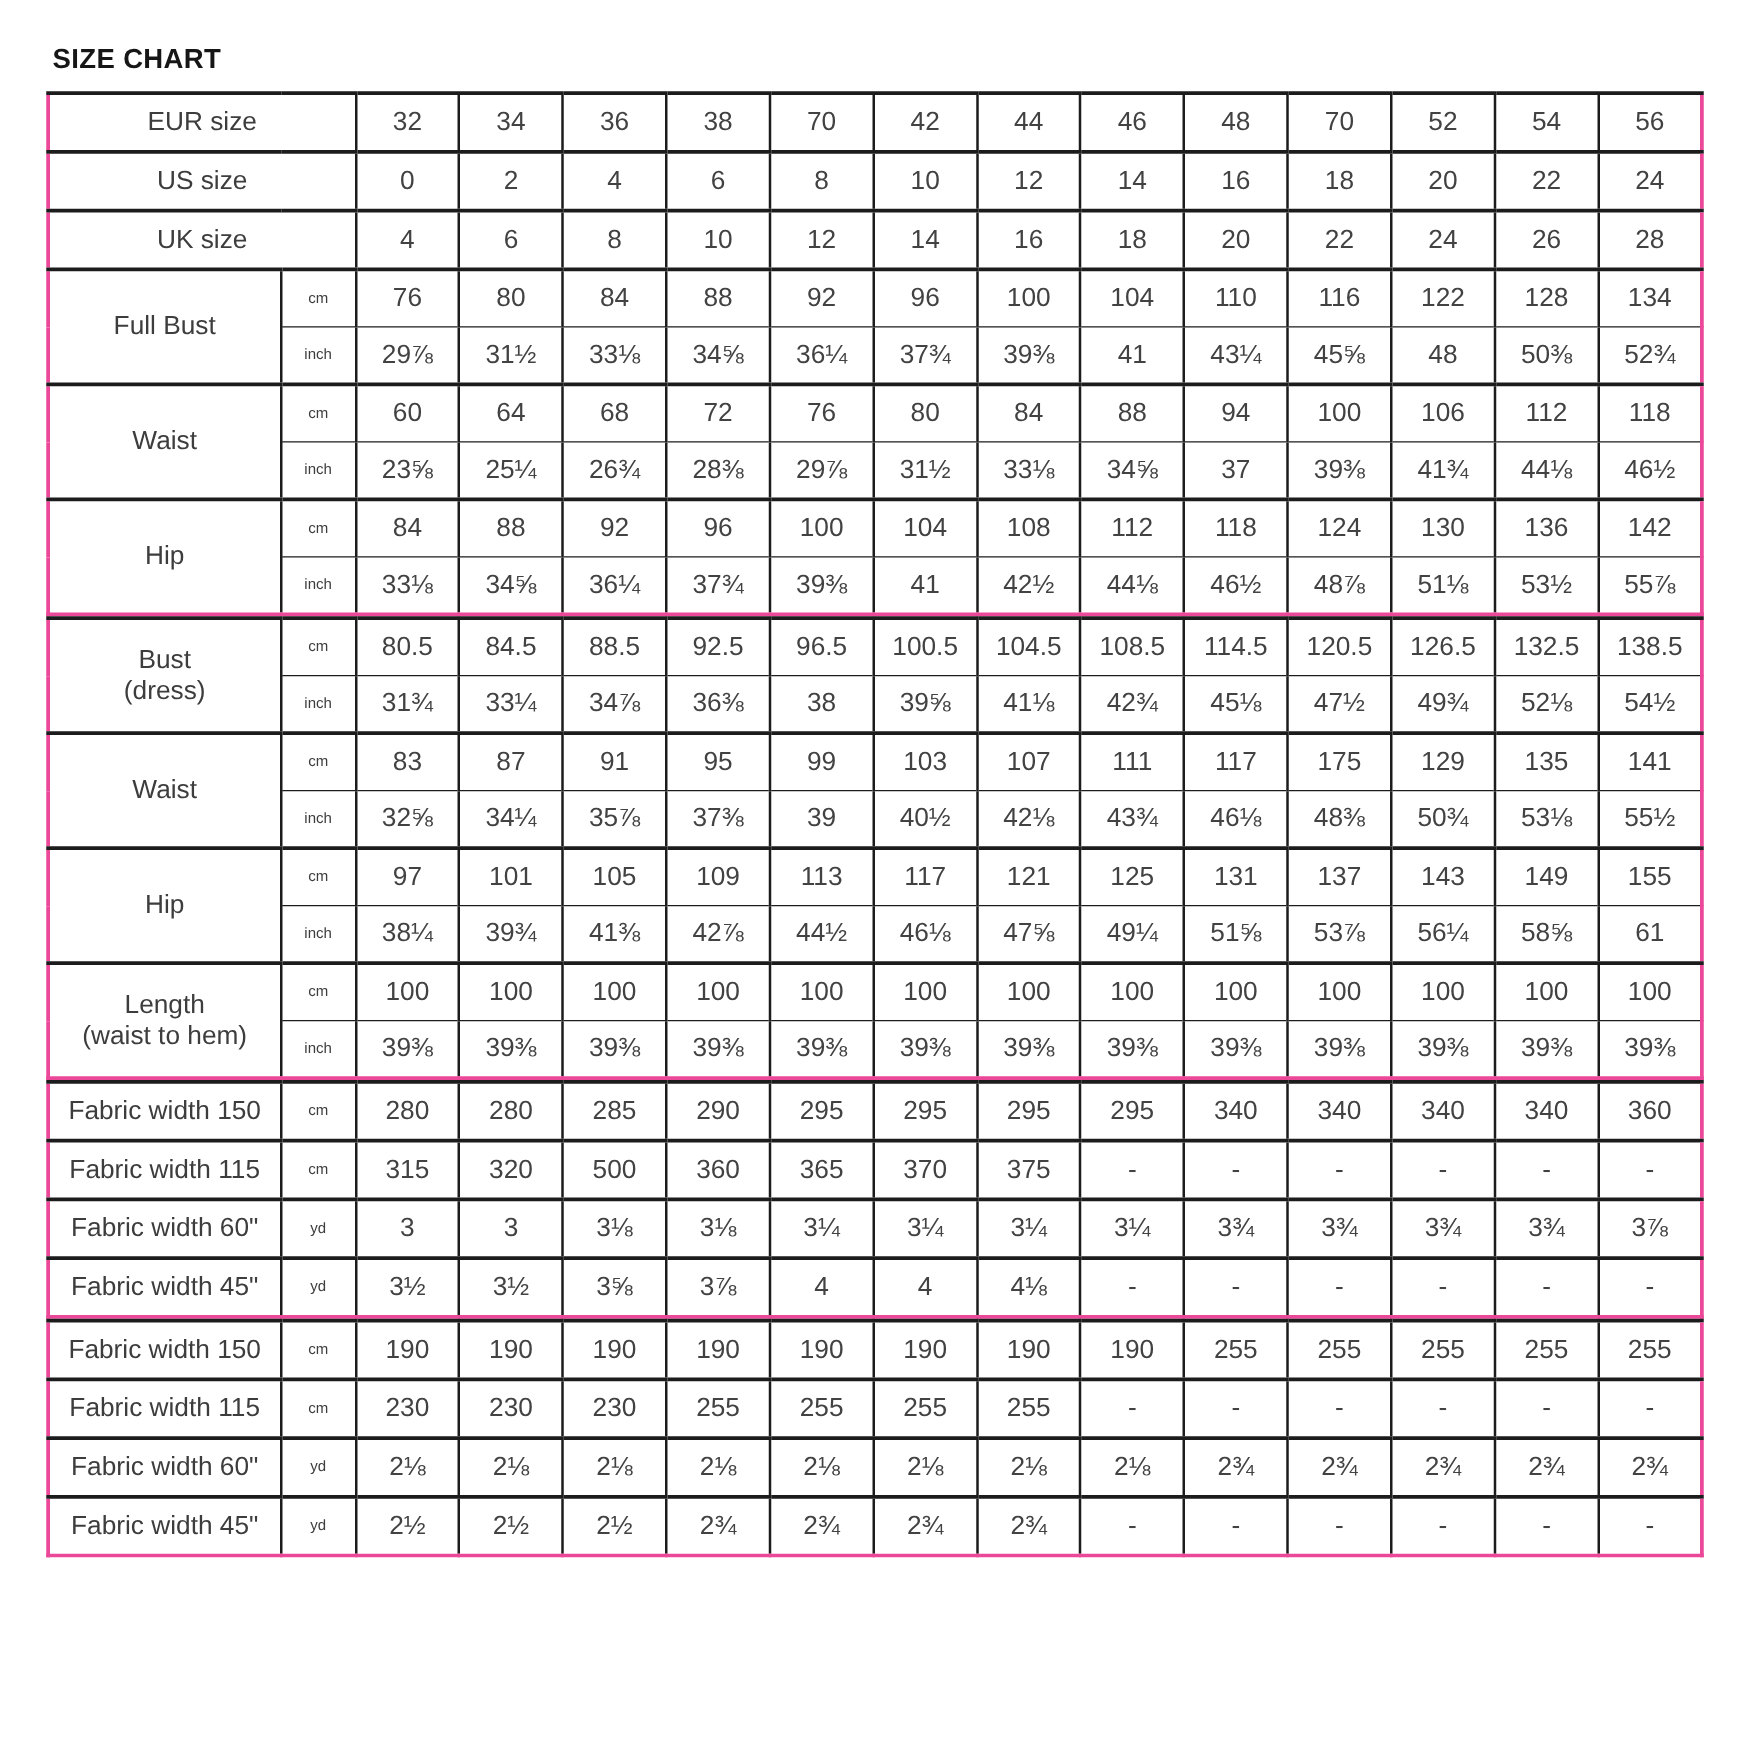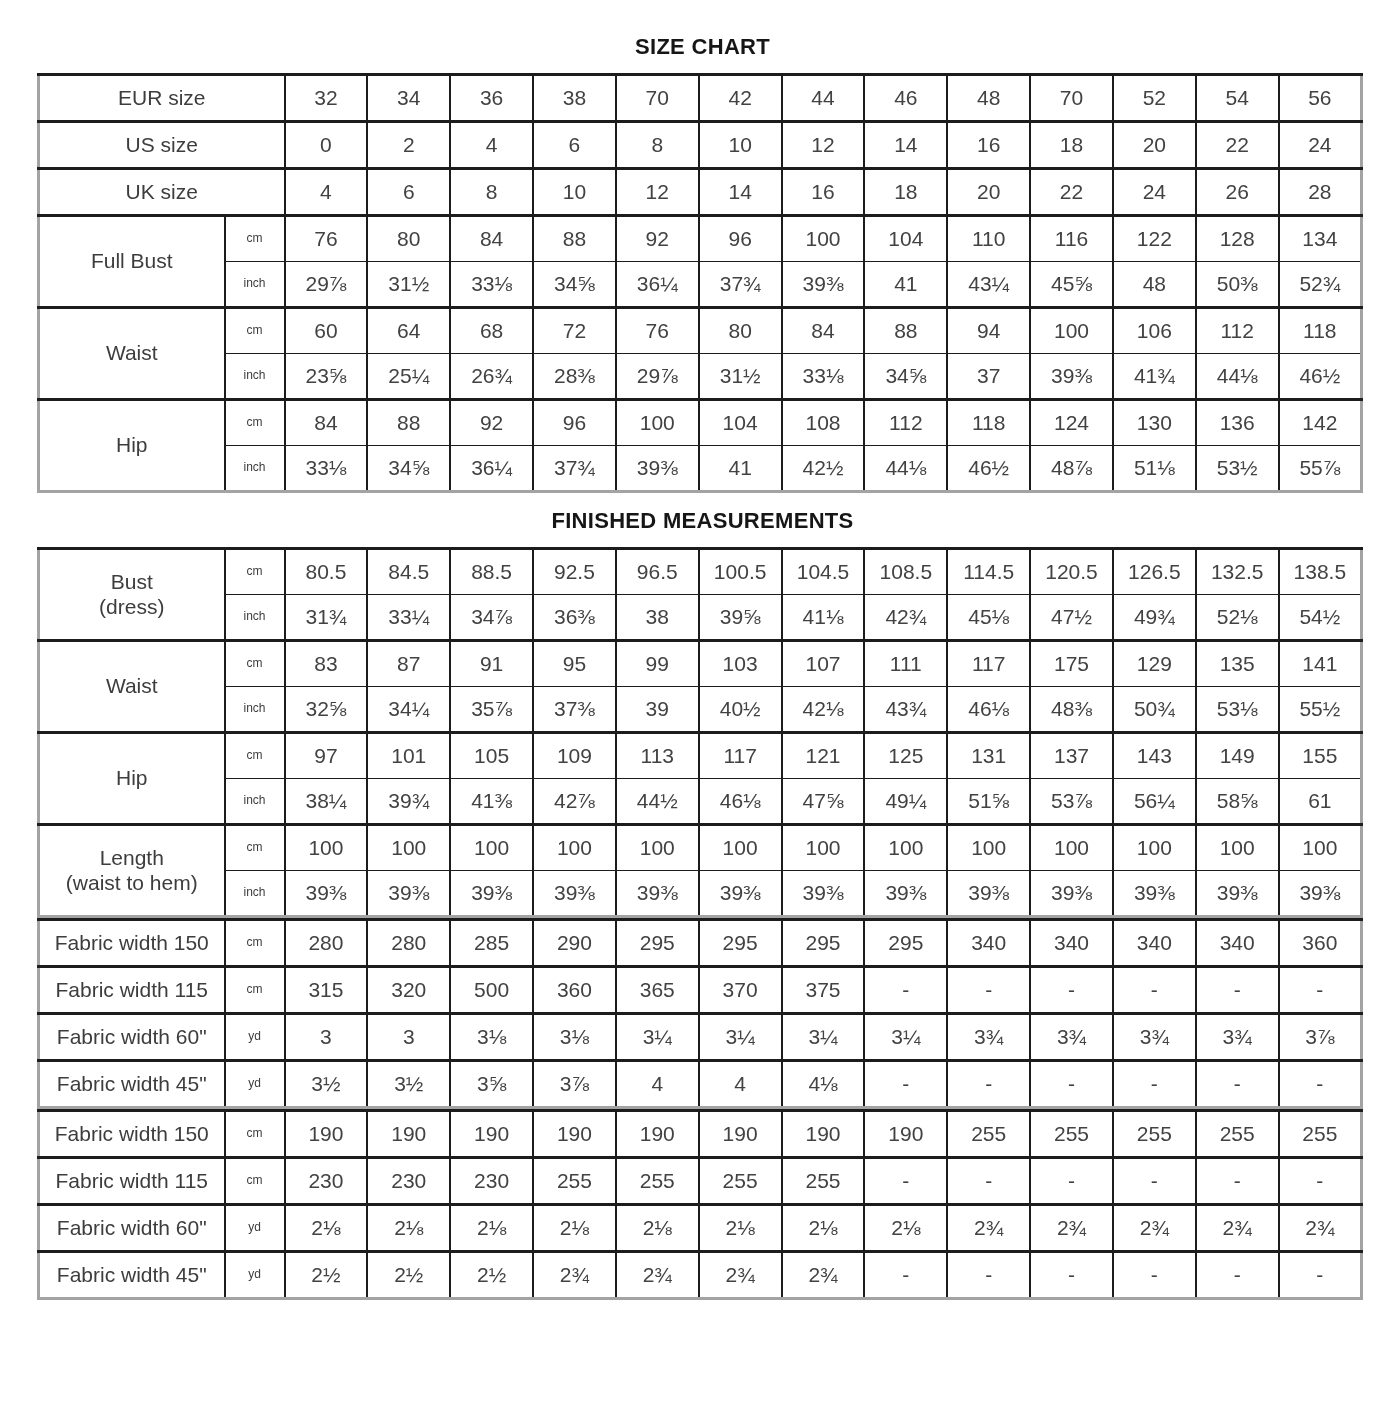--- a/index.html
+++ b/index.html
@@ -1,25 +1,25 @@
 <!DOCTYPE html>
 <html><head>
 <meta charset="utf-8">
 <style>
   html, body { margin:0; padding:0; background:#ffffff; }
   body { font-family:"Liberation Sans", "DejaVu Sans", sans-serif; }
   .page { width:1326px; margin:0 0 0 37px; padding-top:34px; }
   .section-title {
     font-size:22px; font-weight:700; color:#161616;
-    margin:15px 0 13px 5px; letter-spacing:0.3px;text-align:center;
+    margin:15px 0 13px 5px; letter-spacing:0.3px;
   }
   .section-title:first-child { margin-top:0; }
   table.grid {
     border-collapse:collapse; width:1326px; table-layout:fixed;
-    border:3px solid #a3a3a3;
+    border:3px solid #ec4899;
   }
   .grid td {
     border:1px solid #1c1c1c;
     border-left-width:2px; border-right-width:2px;
     height:44px; padding:0 2px;
     text-align:center; vertical-align:middle;
     font-size:21px; font-weight:400; color:#424242;
     white-space:nowrap; overflow:hidden; line-height:1.15;
   }
   .grid tr.grp td { border-top-width:3px; }
@@ -205,21 +205,20 @@
           <td class="value-cell">42½</td>
           <td class="value-cell">44⅛</td>
           <td class="value-cell">46½</td>
           <td class="value-cell">48⅞</td>
           <td class="value-cell">51⅛</td>
           <td class="value-cell">53½</td>
           <td class="value-cell">55⅞</td>
         </tr>
       </tbody>
     </table>
-    <h2 class="section-title">FINISHED MEASUREMENTS</h2>
     <table class="grid">
       <colgroup>
         <col style="width: 186px;">
         <col style="width: 60px;">
         <col>
         <col>
         <col>
         <col>
         <col>
         <col>

